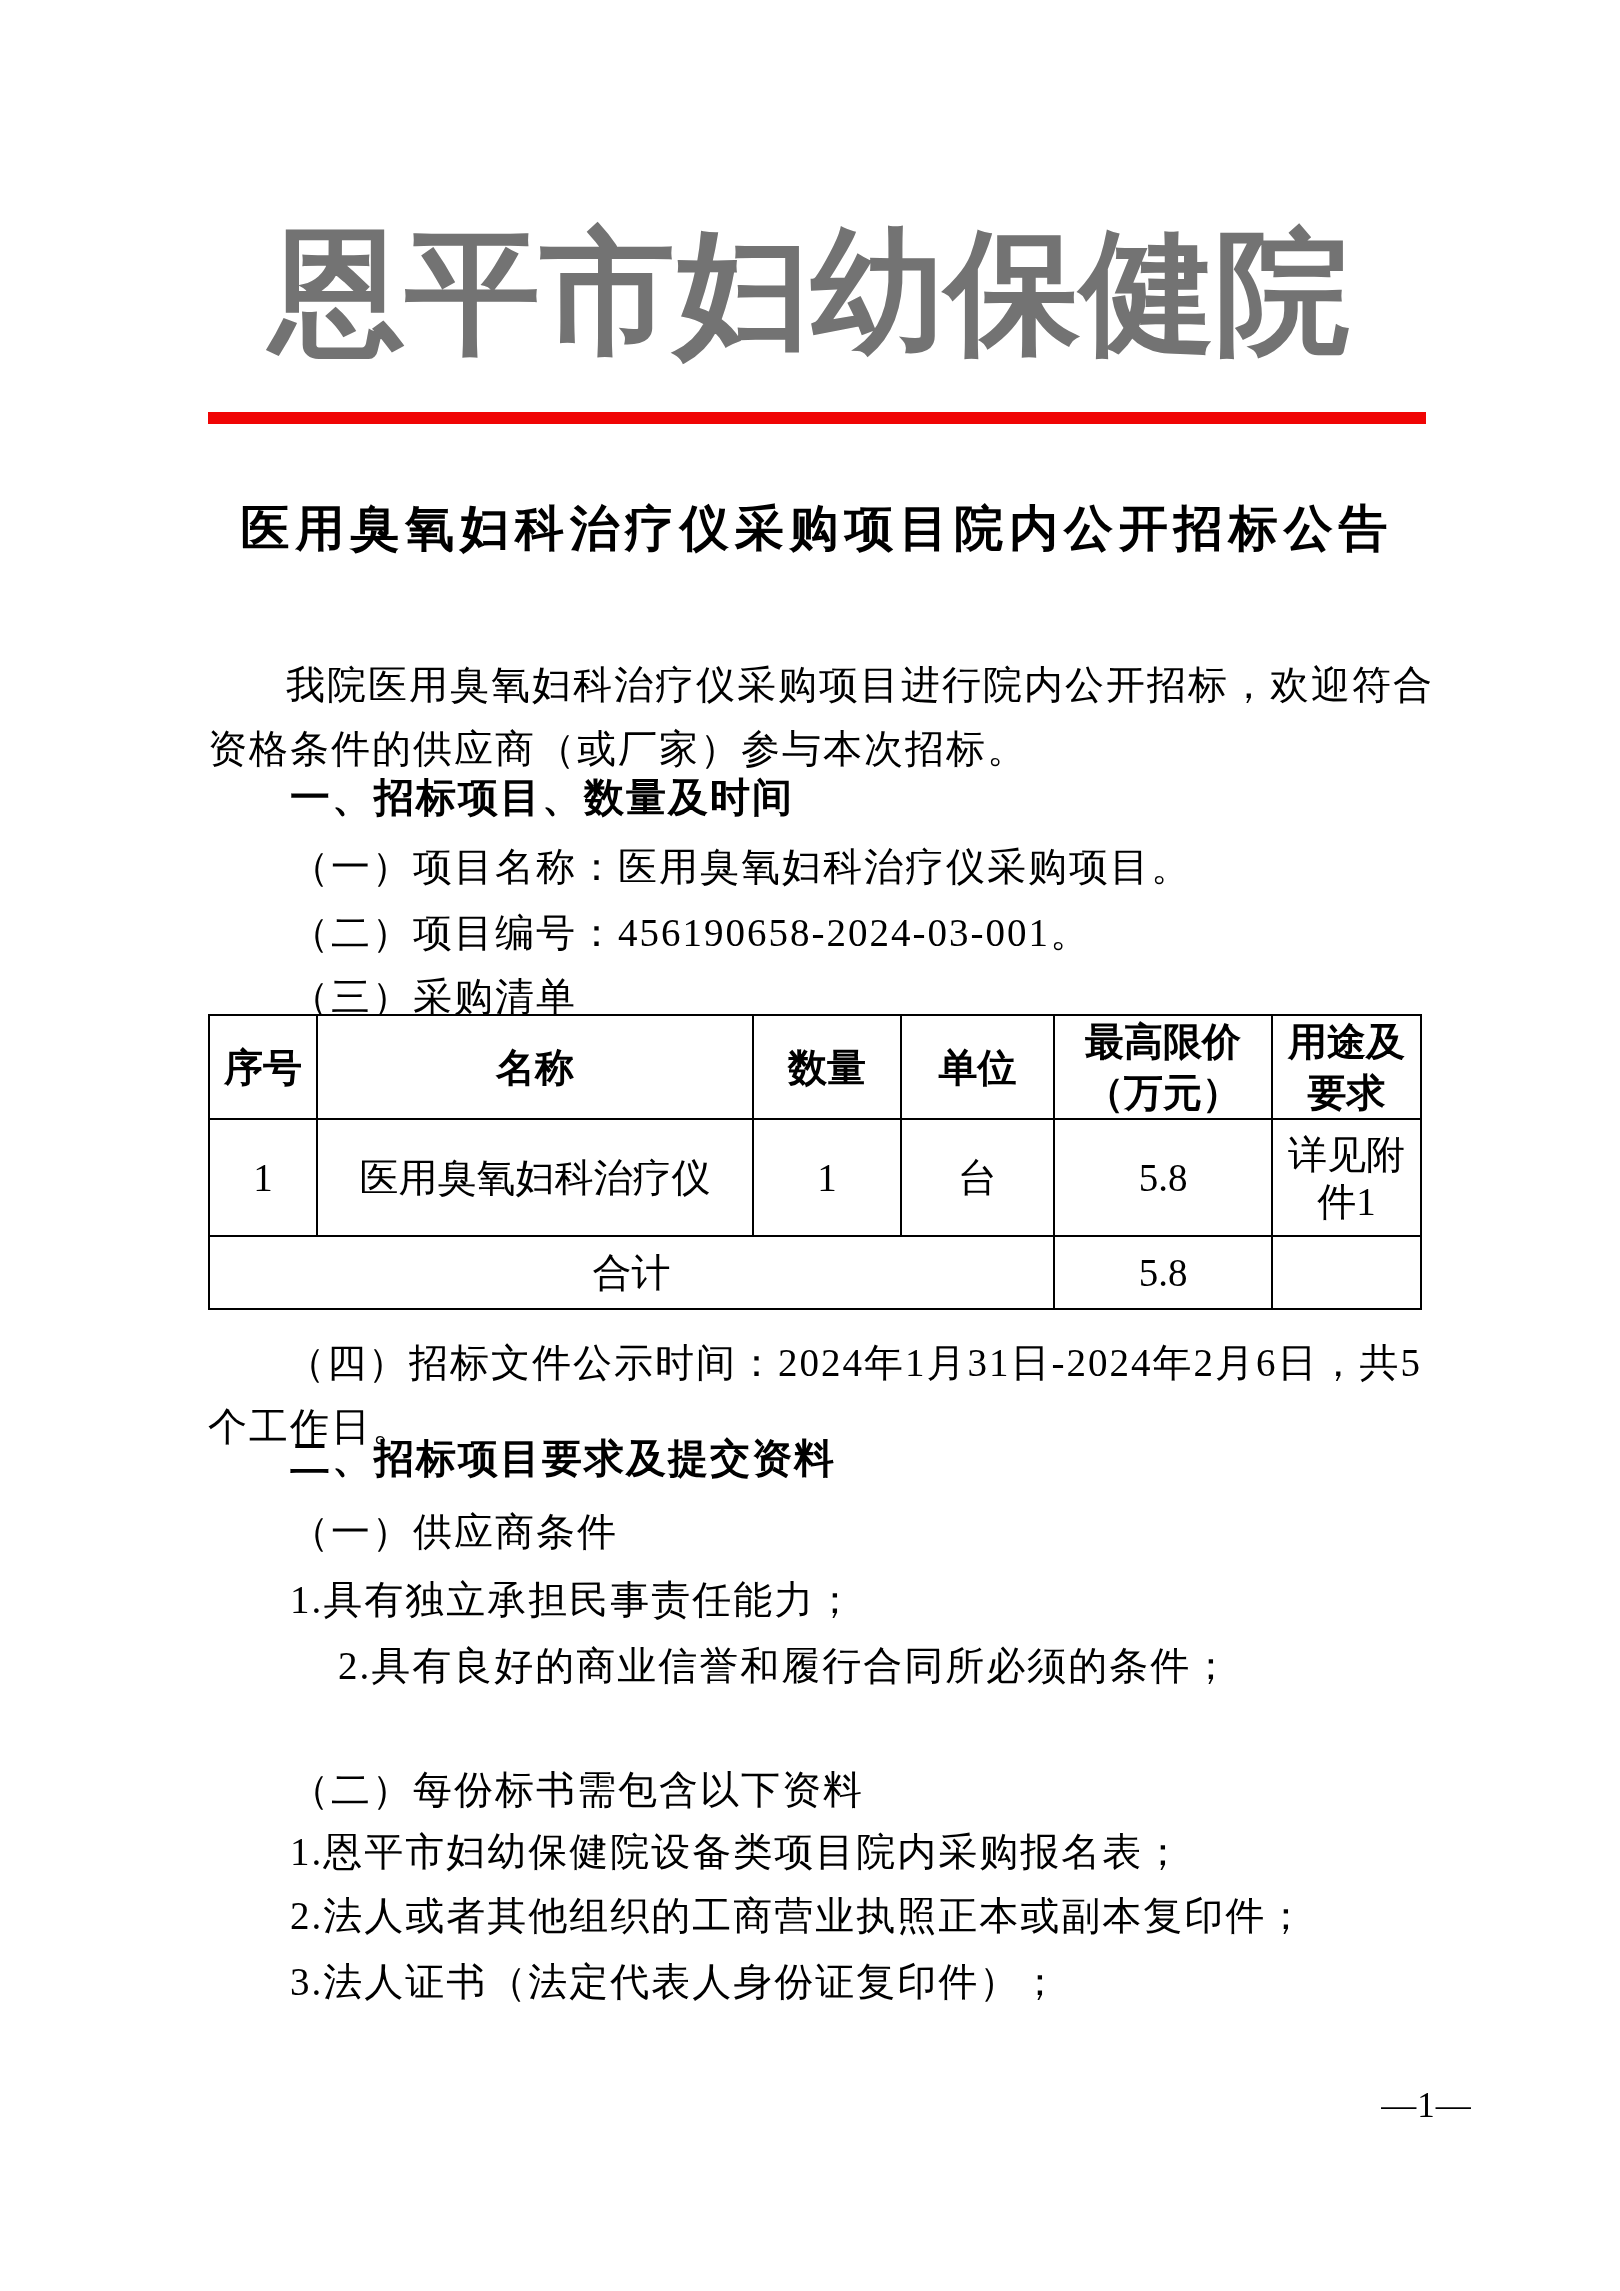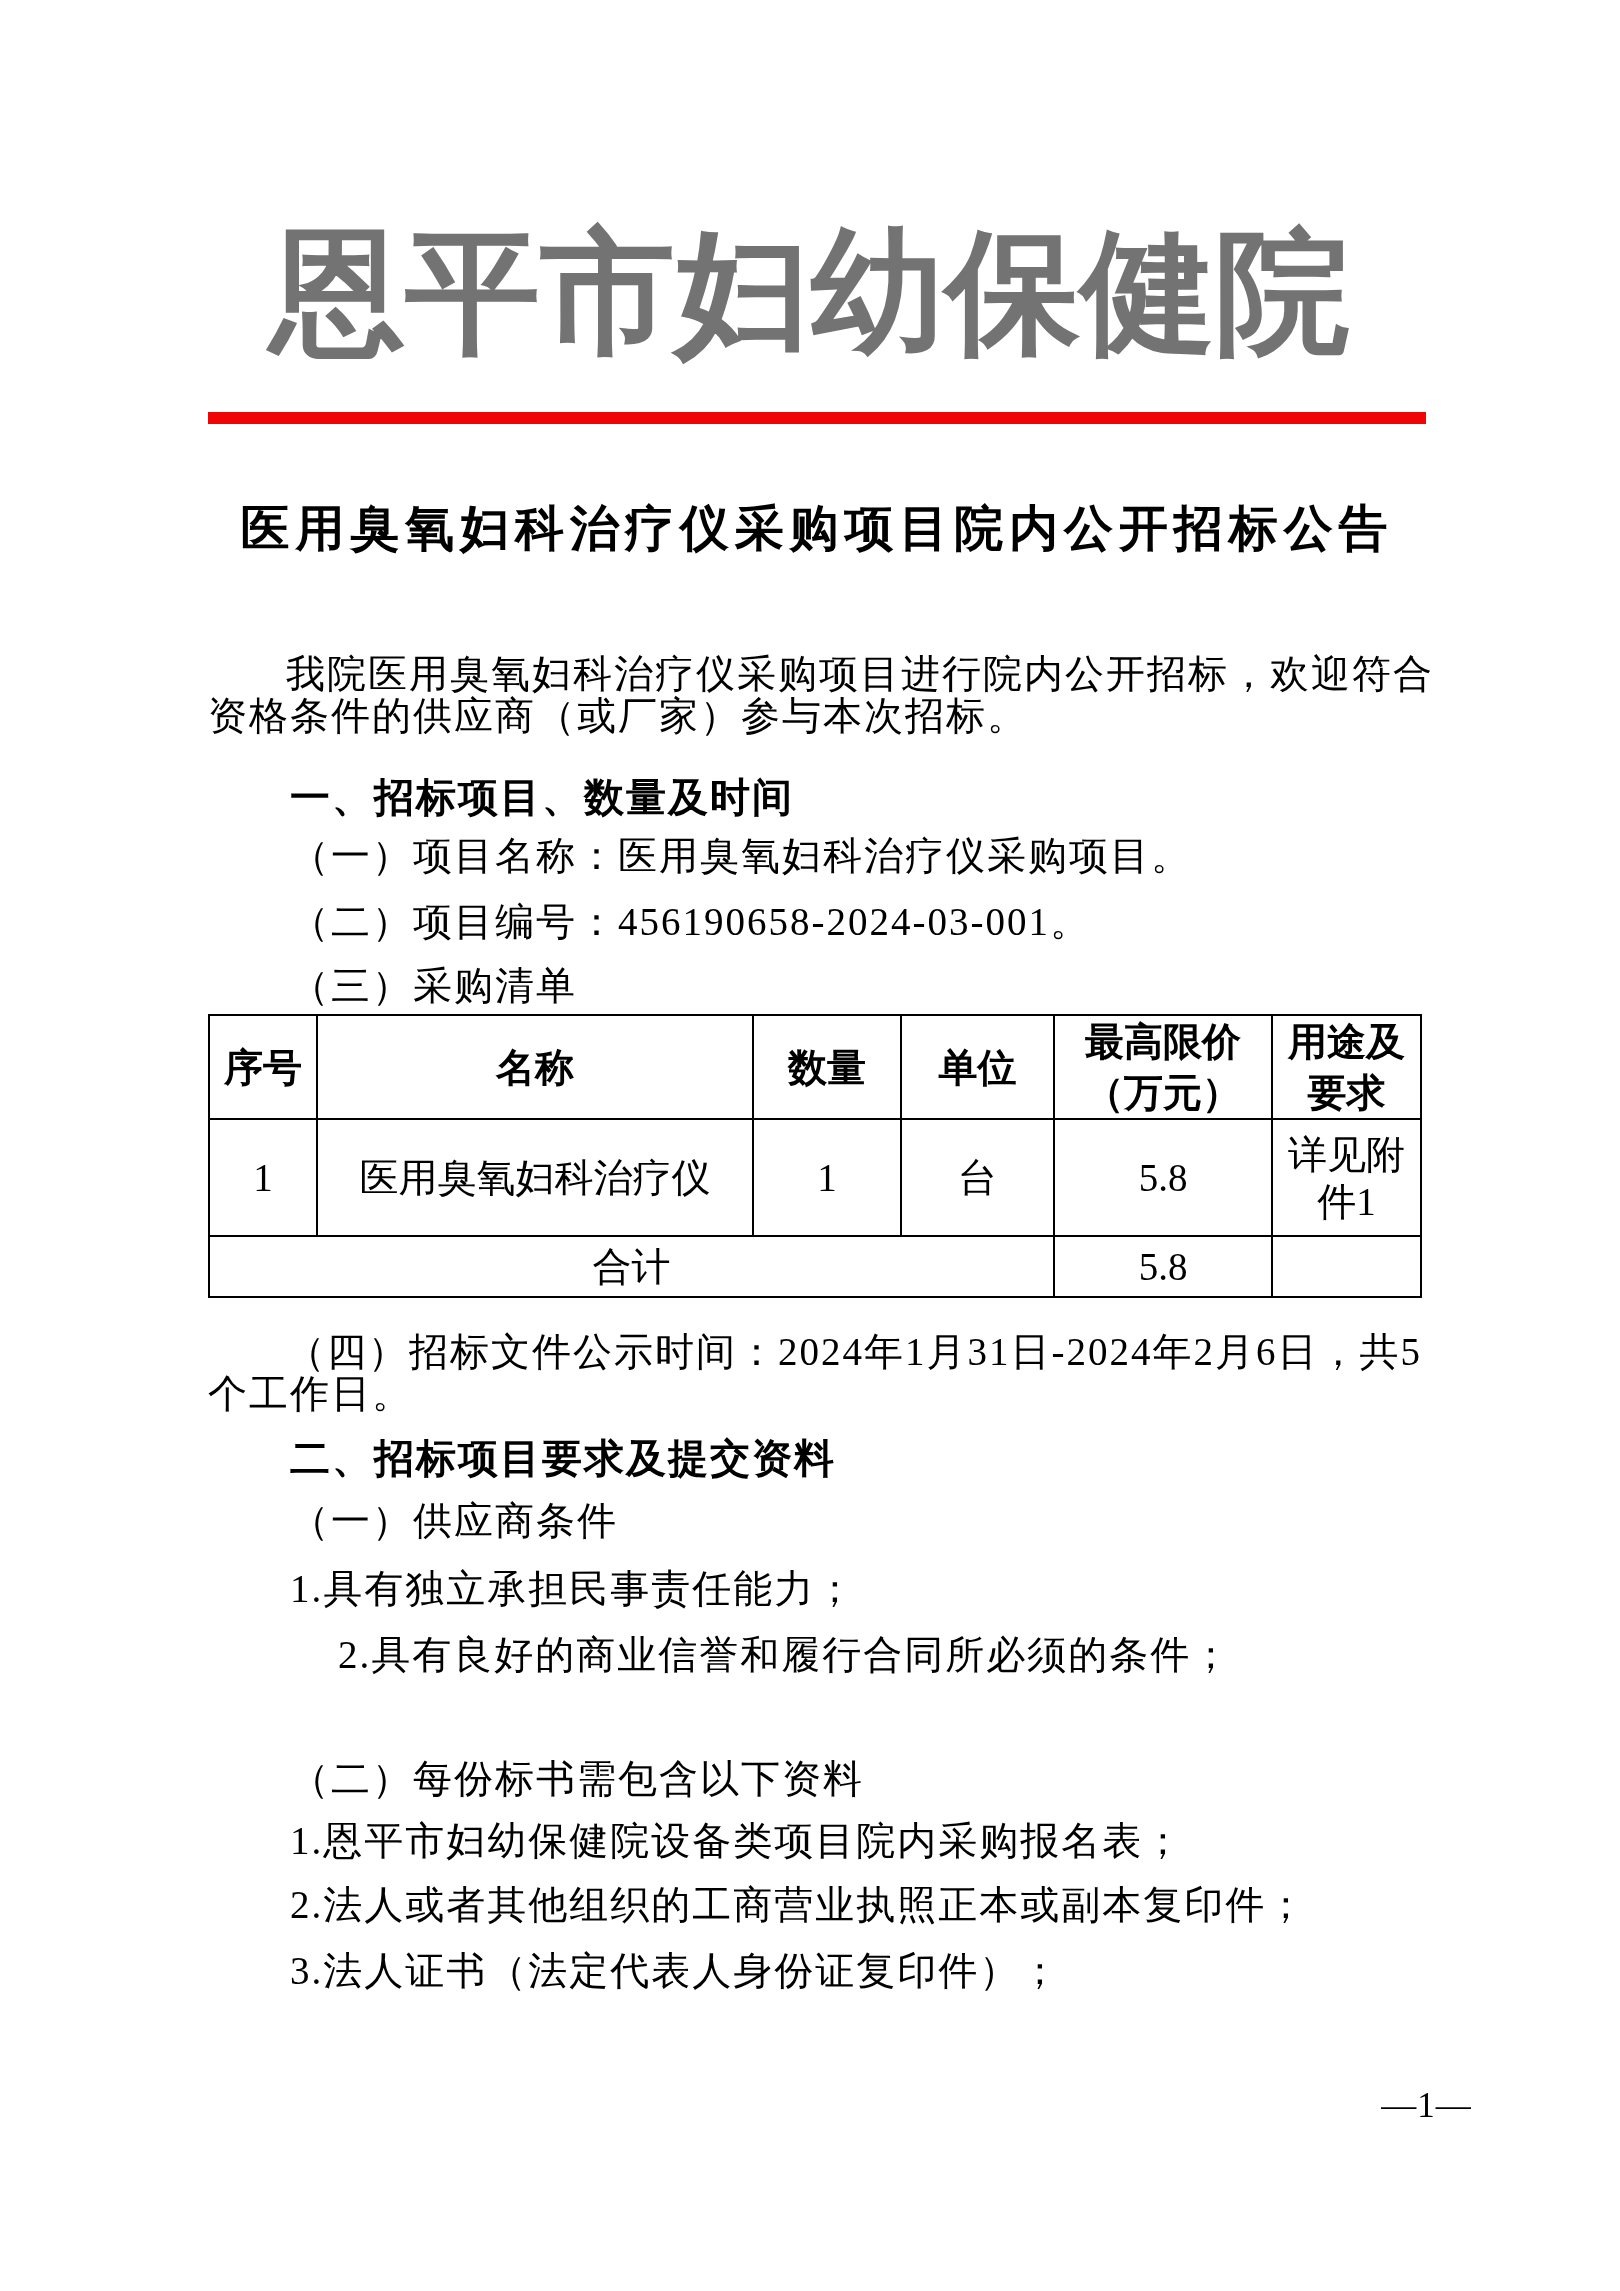--- a/index.html
+++ b/index.html
@@ -33,21 +33,21 @@
     font-weight:bold;
     font-size:49px; line-height:57px;
     text-align:center;
     letter-spacing:5.9px;
     white-space:nowrap;
   }
   .kai{
     font-family:"Liberation Serif","DejaVu Serif",serif;
     font-size:39px;
     letter-spacing:2px;
-    line-height:42px;
+    line-height:64px;
   }
   .hei{
     font-family:"Liberation Sans","DejaVu Sans",sans-serif;
     font-weight:bold;
     font-size:40px;
     letter-spacing:2px;
     line-height:47px;
   }
   .para{ left:208px; width:1227px; text-indent:2em; }
   .lineitem{ left:290px; width:1147px; white-space:nowrap; }
@@ -122,21 +122,21 @@
         <td>用途及要求</td>
       </tr>
       <tr class="datarow" style="height:117px;">
         <td>1</td>
         <td>医用臭氧妇科治疗仪</td>
         <td>1</td>
         <td>台</td>
         <td>5.8</td>
         <td class="usage-cell">详见附件1</td>
       </tr>
-      <tr class="totalrow" style="height:61px;">
+      <tr class="totalrow" style="height:73px;">
         <td colspan="4">合计</td>
         <td>5.8</td>
         <td></td>
       </tr>
     </tbody>
   </table>
 
   <div class="abs kai para" style="top:1331px;">（四）招标文件公示时间：2024年1月31日-2024年2月6日，共5个工作日。</div>
 
   <div class="abs hei lineitem" style="top:1435px;">二、招标项目要求及提交资料</div>

